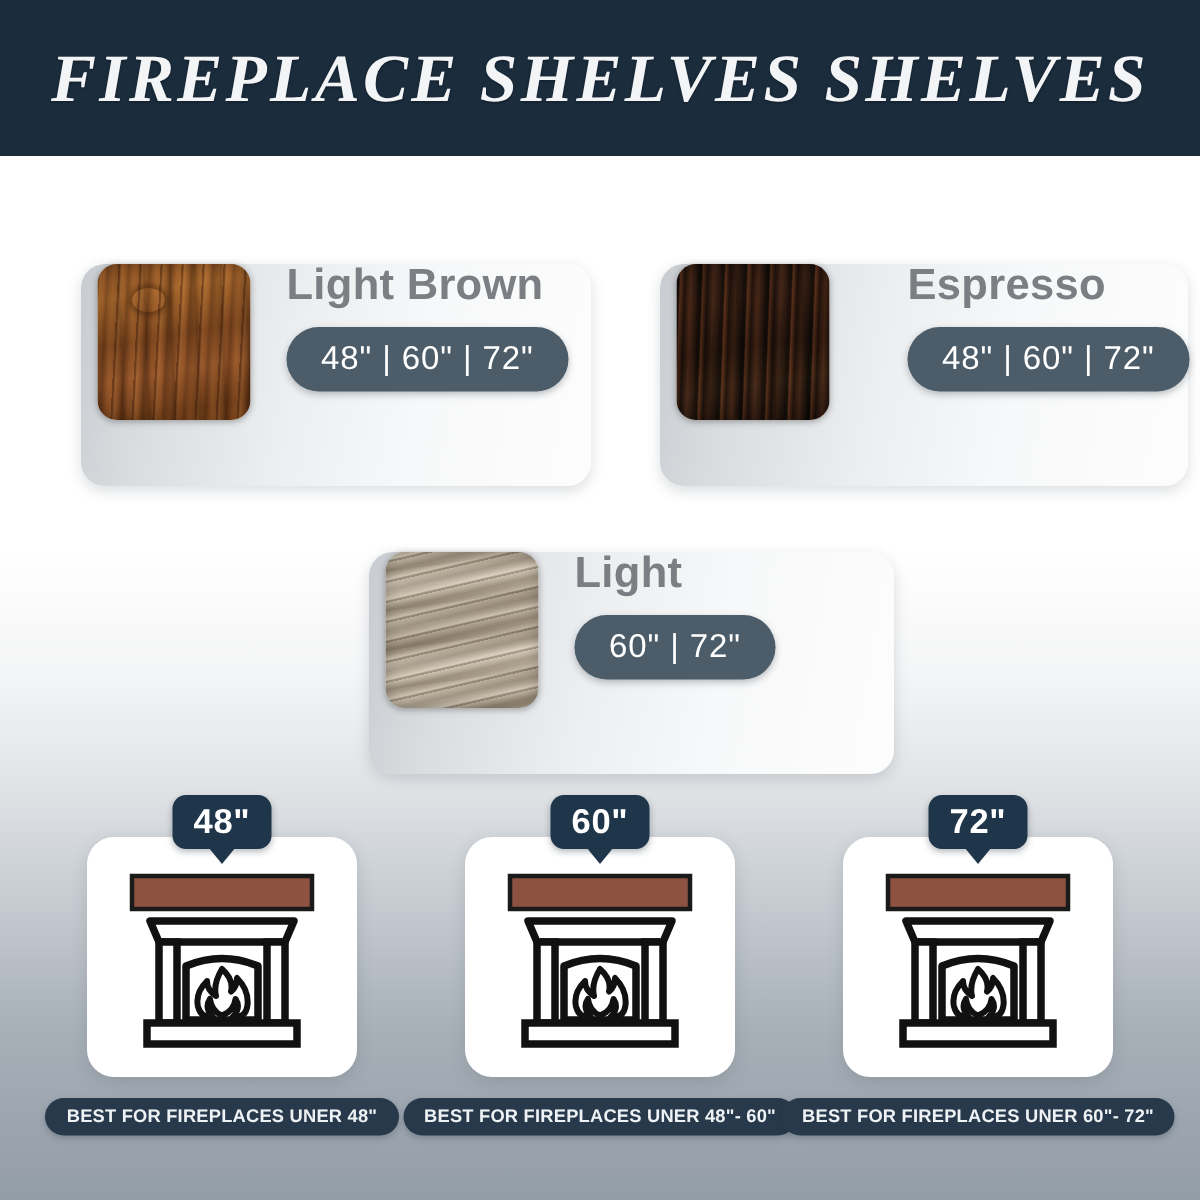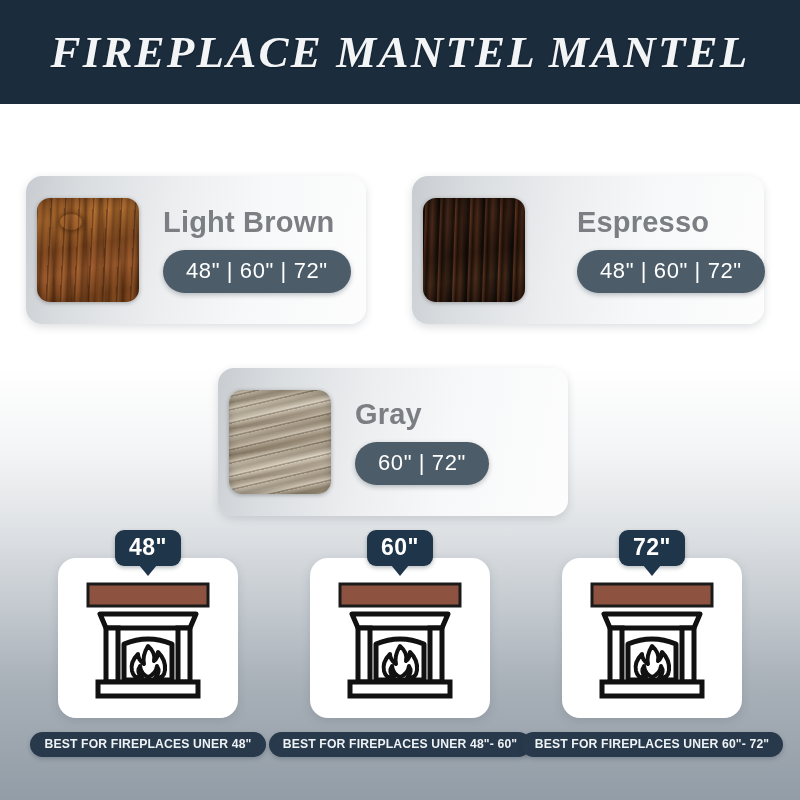--- a/index.html
+++ b/index.html
@@ -29,21 +29,21 @@
   }
 
   
   .cards-area { position:absolute; left:0; top:104px; width:800px; height:420px; }
 
   .color-card {
     position:absolute;
     border-radius:16px;
     background:linear-gradient(100deg,#c8ccd0 0%,#dadde0 16%,#eceef0 42%,#f7f8f9 66%,#fdfdfd 100%);
     box-shadow:0 3px 9px rgba(80,90,100,.20);
-    display:flex; align-items:center;
+    display:flex; margin-left:28px;
   }
   .card-lightbrown { left:26px;  top:72px;  width:340px; height:148px; }
   .card-espresso   { left:412px; top:72px;  width:352px; height:148px;gap:28px; }
   .card-gray       { left:218px; top:264px; width:350px; height:148px; }
 
   .swatch {
     width:102px; height:104px; margin-left:11px; flex:none;
     border-radius:13px;
     box-shadow:0 1px 4px rgba(0,0,0,.30);
     overflow:hidden; position:relative;
@@ -162,21 +162,21 @@
     padding:5px 14px 6px 14px;
     font-size:12.2px; font-weight:bold;
     letter-spacing:.15px; white-space:nowrap;
     box-shadow:0 2px 4px rgba(30,45,60,.25);
   }
 </style>
 </head>
 <body>
 
 <div class="header">
-  <div class="header-title">FIREPLACE MANTEL MANTEL</div>
+  <div class="header-title">FIREPLACE SHELVES SHELVES</div>
 </div>
 
 <div class="cards-area">
 
   <div class="color-card card-lightbrown">
     <div class="swatch wood-lightbrown">
       <div class="knot"></div>
     </div>
     <div class="card-body">
       <div class="color-name">Light Brown</div>
@@ -188,21 +188,21 @@
     <div class="swatch wood-espresso"></div>
     <div class="card-body">
       <div class="color-name">Espresso</div>
       <div class="size-pill">48"  |  60"  |  72"</div>
     </div>
   </div>
 
   <div class="color-card card-gray">
     <div class="swatch wood-gray"></div>
     <div class="card-body">
-      <div class="color-name">Gray</div>
+      <div class="color-name">Light</div>
       <div class="size-pill">60"  |  72"</div>
     </div>
   </div>
 
 </div>
 
 <div class="fp-area">
 
   <div class="fp-item fp-1">
     <div class="size-bubble">48"</div>

